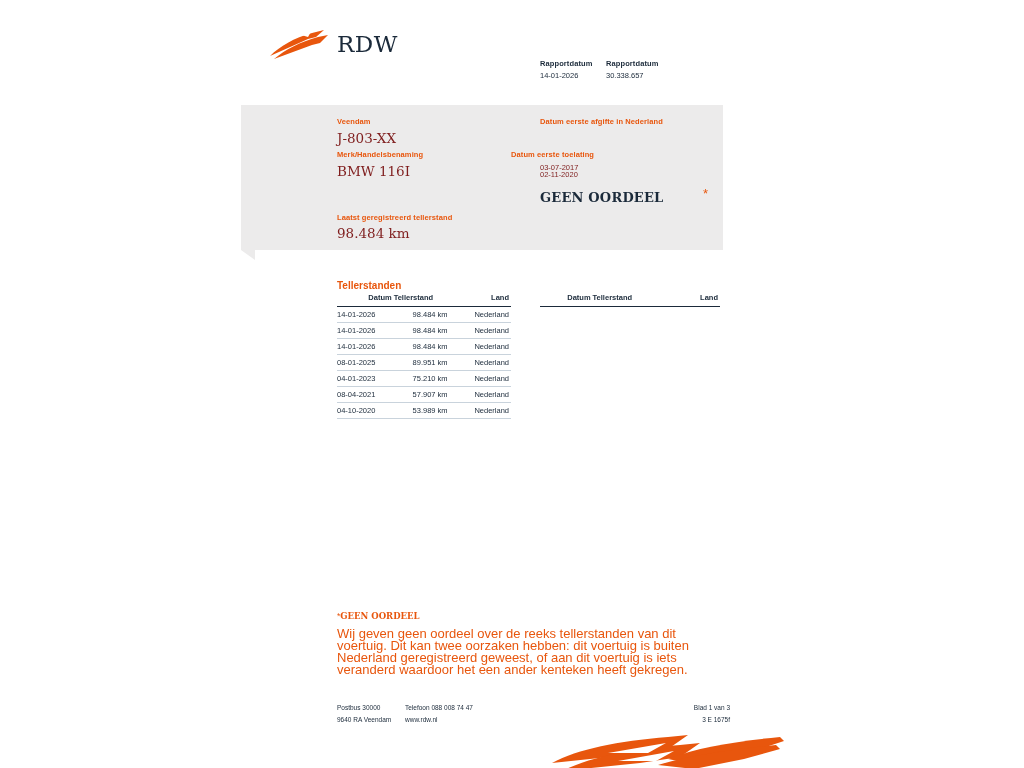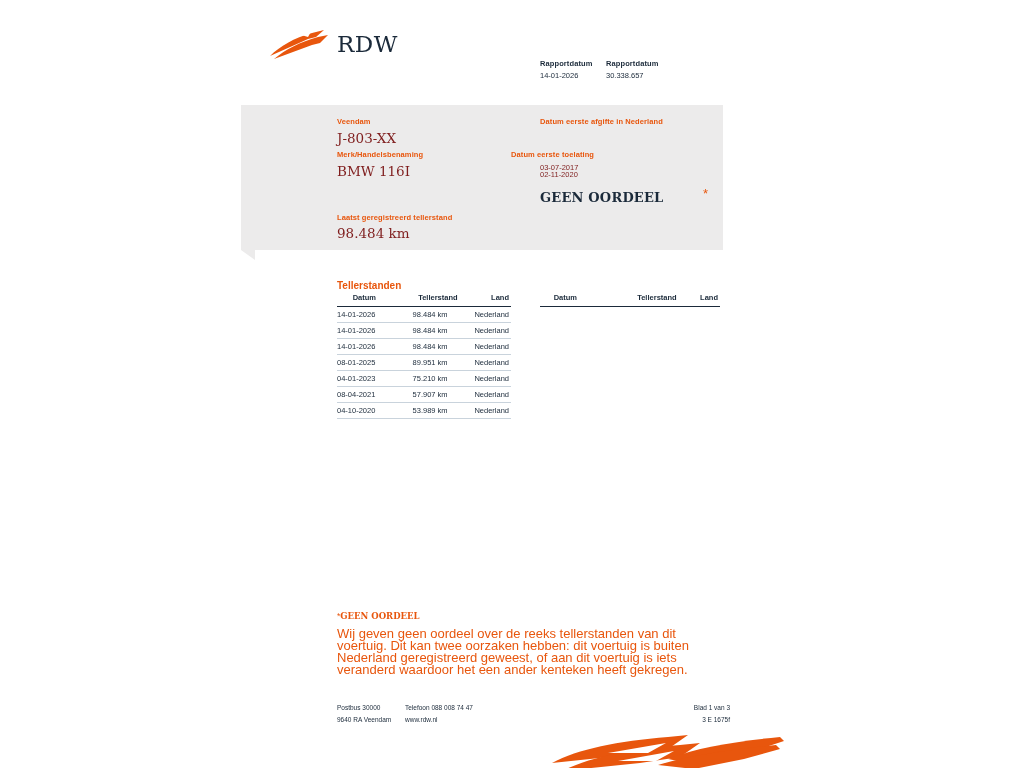--- a/index.html
+++ b/index.html
@@ -141,24 +141,24 @@
     font-size: 7.5px;
   }
   table.mileage.left  { left: 337px; top: 291px; width: 174px; }
   table.mileage.right { left: 540px; top: 291px; width: 180px; }
   table.mileage th {
     font-size: 7.5px;
     font-weight: bold;
     color: #1b2a3a;
     padding: 2px 2px 4px 0;
     border-bottom: 1px solid #1b2a3a;
-    text-align: center;
+    text-align: right;
     white-space: nowrap;
   }
-  table.mileage th.num   { text-align: right; }
+  table.mileage th.num   { text-align: left; }
   table.mileage th.land  { text-align: right; padding-right: 2px; }
   table.mileage td {
     font-size: 7.5px;
     color: #1b2a3a;
     padding: 3px 2px 3px 0;
     border-bottom: 1px solid #c9d3dc;
     white-space: nowrap;
   }
   table.mileage td.num  { text-align: right; padding-right: 12px; }
   table.mileage td.land { text-align: right; padding-right: 2px; }

